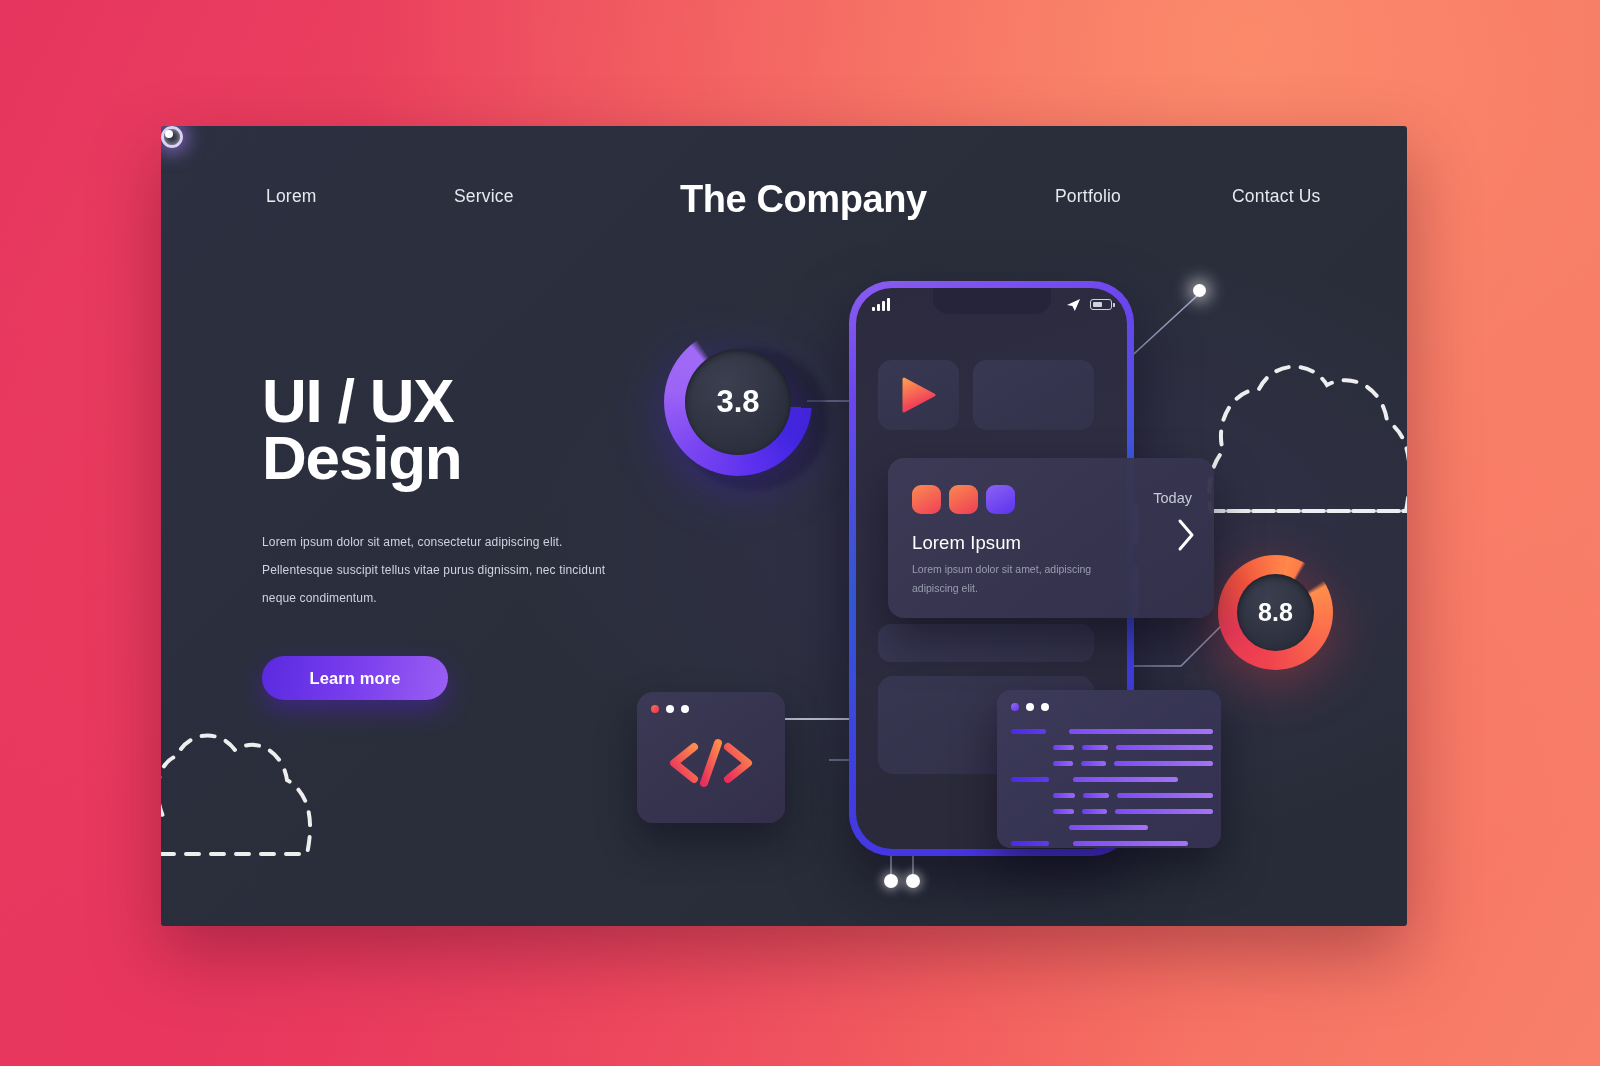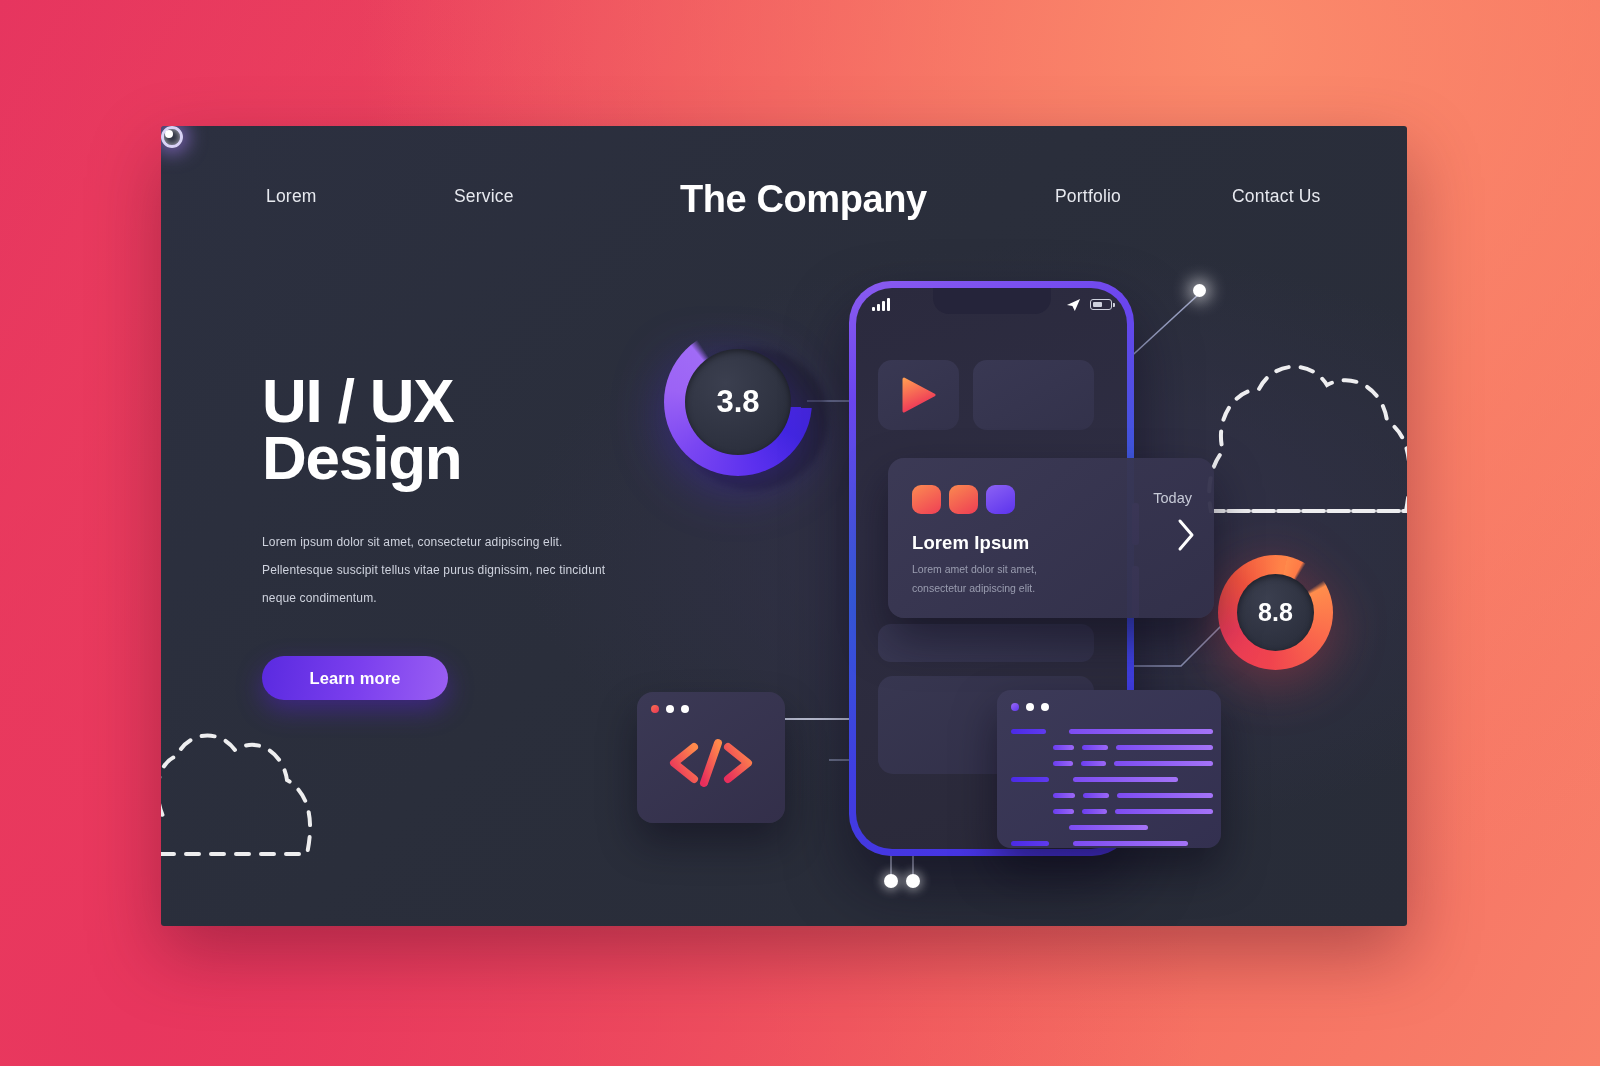--- a/index.html
+++ b/index.html
@@ -150,21 +150,21 @@
     border-radius:16px;
     background:linear-gradient(140deg,rgba(60,58,86,.96) 0%,rgba(50,48,74,.96) 100%);
     box-shadow:0 22px 44px rgba(10,8,24,.5);
   }
   #swatches { position:absolute; left:24px; top:27px; display:flex; gap:8px; }
   .swatch { width:29px; height:29px; border-radius:9px; }
   #sw1 { background:linear-gradient(150deg,#fb8b52,#ef3f55); }
   #sw2 { background:linear-gradient(150deg,#fa8950,#ee3d54); }
   #sw3 { background:linear-gradient(150deg,#8c62f4,#5c33ed); }
   #card-today { position:absolute; right:22px; top:32px; color:#c8cbd8; font-size:14.5px; }
-  #card-title { position:absolute; left:24px; top:74px; color:#fff; font-size:18.5px; font-weight:bold; letter-spacing:.1px; }
+  #card-title { position:absolute; left:24px; top:74px; color:#fff; font-size:18.5px; font-weight:normal; letter-spacing:.1px; }
   #card-sub { position:absolute; left:24px; top:102px; width:180px; color:#9a9db0; font-size:10.5px; line-height:1.85; }
   #card-chevron { position:absolute; right:18px; top:60px; }
   
   #code-card {
     position:absolute; left:476px; top:566px; width:148px; height:131px;
     border-radius:16px;
     background:linear-gradient(145deg,#3b3955 0%,#332f4a 100%);
     box-shadow:0 20px 38px rgba(10,8,24,.46);
   }
   .dots { position:absolute; left:14px; top:13px; display:flex; gap:7px; }
@@ -270,21 +270,21 @@
     </div>
 
     <div id="info-card">
       <div id="swatches">
         <span class="swatch" id="sw1"></span>
         <span class="swatch" id="sw2"></span>
         <span class="swatch" id="sw3"></span>
       </div>
       <div id="card-today">Today</div>
       <div id="card-title">Lorem Ipsum</div>
-      <div id="card-sub">Lorem amet dolor sit amet, consectetur adipiscing elit.</div>
+      <div id="card-sub">Lorem ipsum dolor sit amet, adipiscing adipiscing elit.</div>
       <svg id="card-chevron" width="20" height="34" viewBox="0 0 20 34">
         <path d="M4 3 L16 17 L4 31" fill="none" stroke="#ffffff" stroke-width="3" stroke-linecap="round" stroke-linejoin="round"></path>
       </svg>
     </div>
 
     <div id="code-card">
       <div class="dots">
           <span></span>
           <span></span>
           <span></span>

